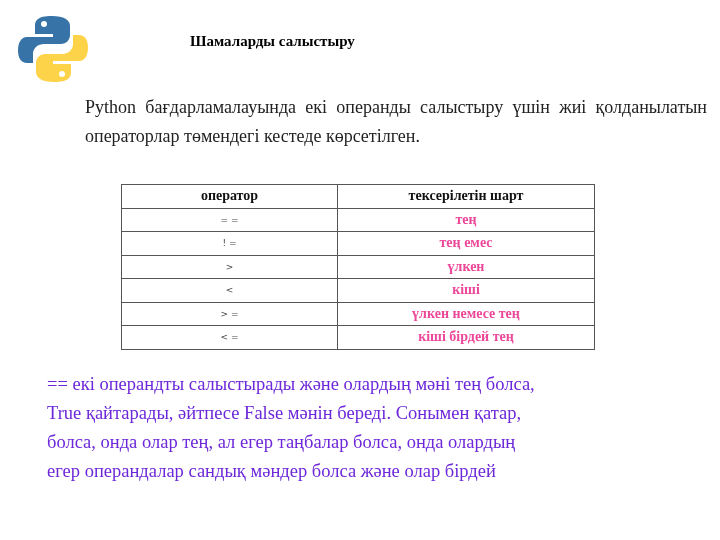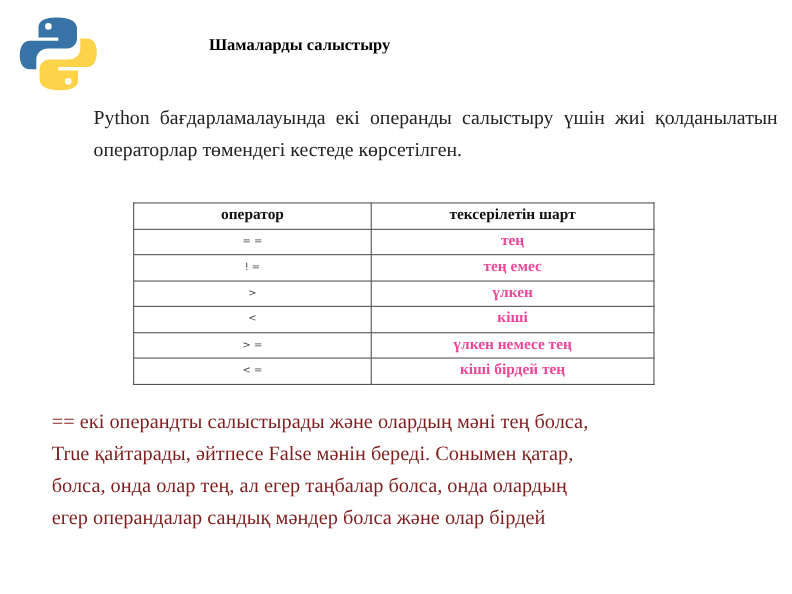--- a/index.html
+++ b/index.html
@@ -27,21 +27,21 @@
     border: 1.5px solid #555;
     height: 22.5px; padding: 0; text-align: center; font-size: 14px; color: #333;
   }
   .tbl th { font-weight: bold; color: #111; font-size: 14px; }
   .tbl .c1 { width: 215px; }
   .tbl td.op { font-family: "DejaVu Sans", sans-serif; font-size: 9px; color: #444; }
   .tbl td.cond { color: #ec4899; font-weight: bold; }
   .desc {
     position: absolute; left: 47px; top: 370px; width: 650px;
     font-family: "Liberation Serif", serif; font-size: 18.5px;
-    line-height: 29px; color: #7f1d1d;
+    line-height: 29px; color: #6d28d9;
   }
   .desc p { margin: 0; white-space: nowrap; }
 </style>
 </head>
 <body>
 
 <div class="logo">
   <svg width="72" height="70" viewBox="0 0 72 70">
     <path d="M35 2 C20 2 18 7 18 12 L18 20 L36 20 L36 23 L10 23 C4 23 1 29 1 36 C1 44 4 49 10 49 L16 49 L16 40 C16 34 21 30 27 30 L44 30 C49 30 53 26 53 21 L53 12 C53 6 47 2 35 2 Z" fill="#3873a8"></path>
     <circle cx="27" cy="10" r="3" fill="#fff"></circle>

